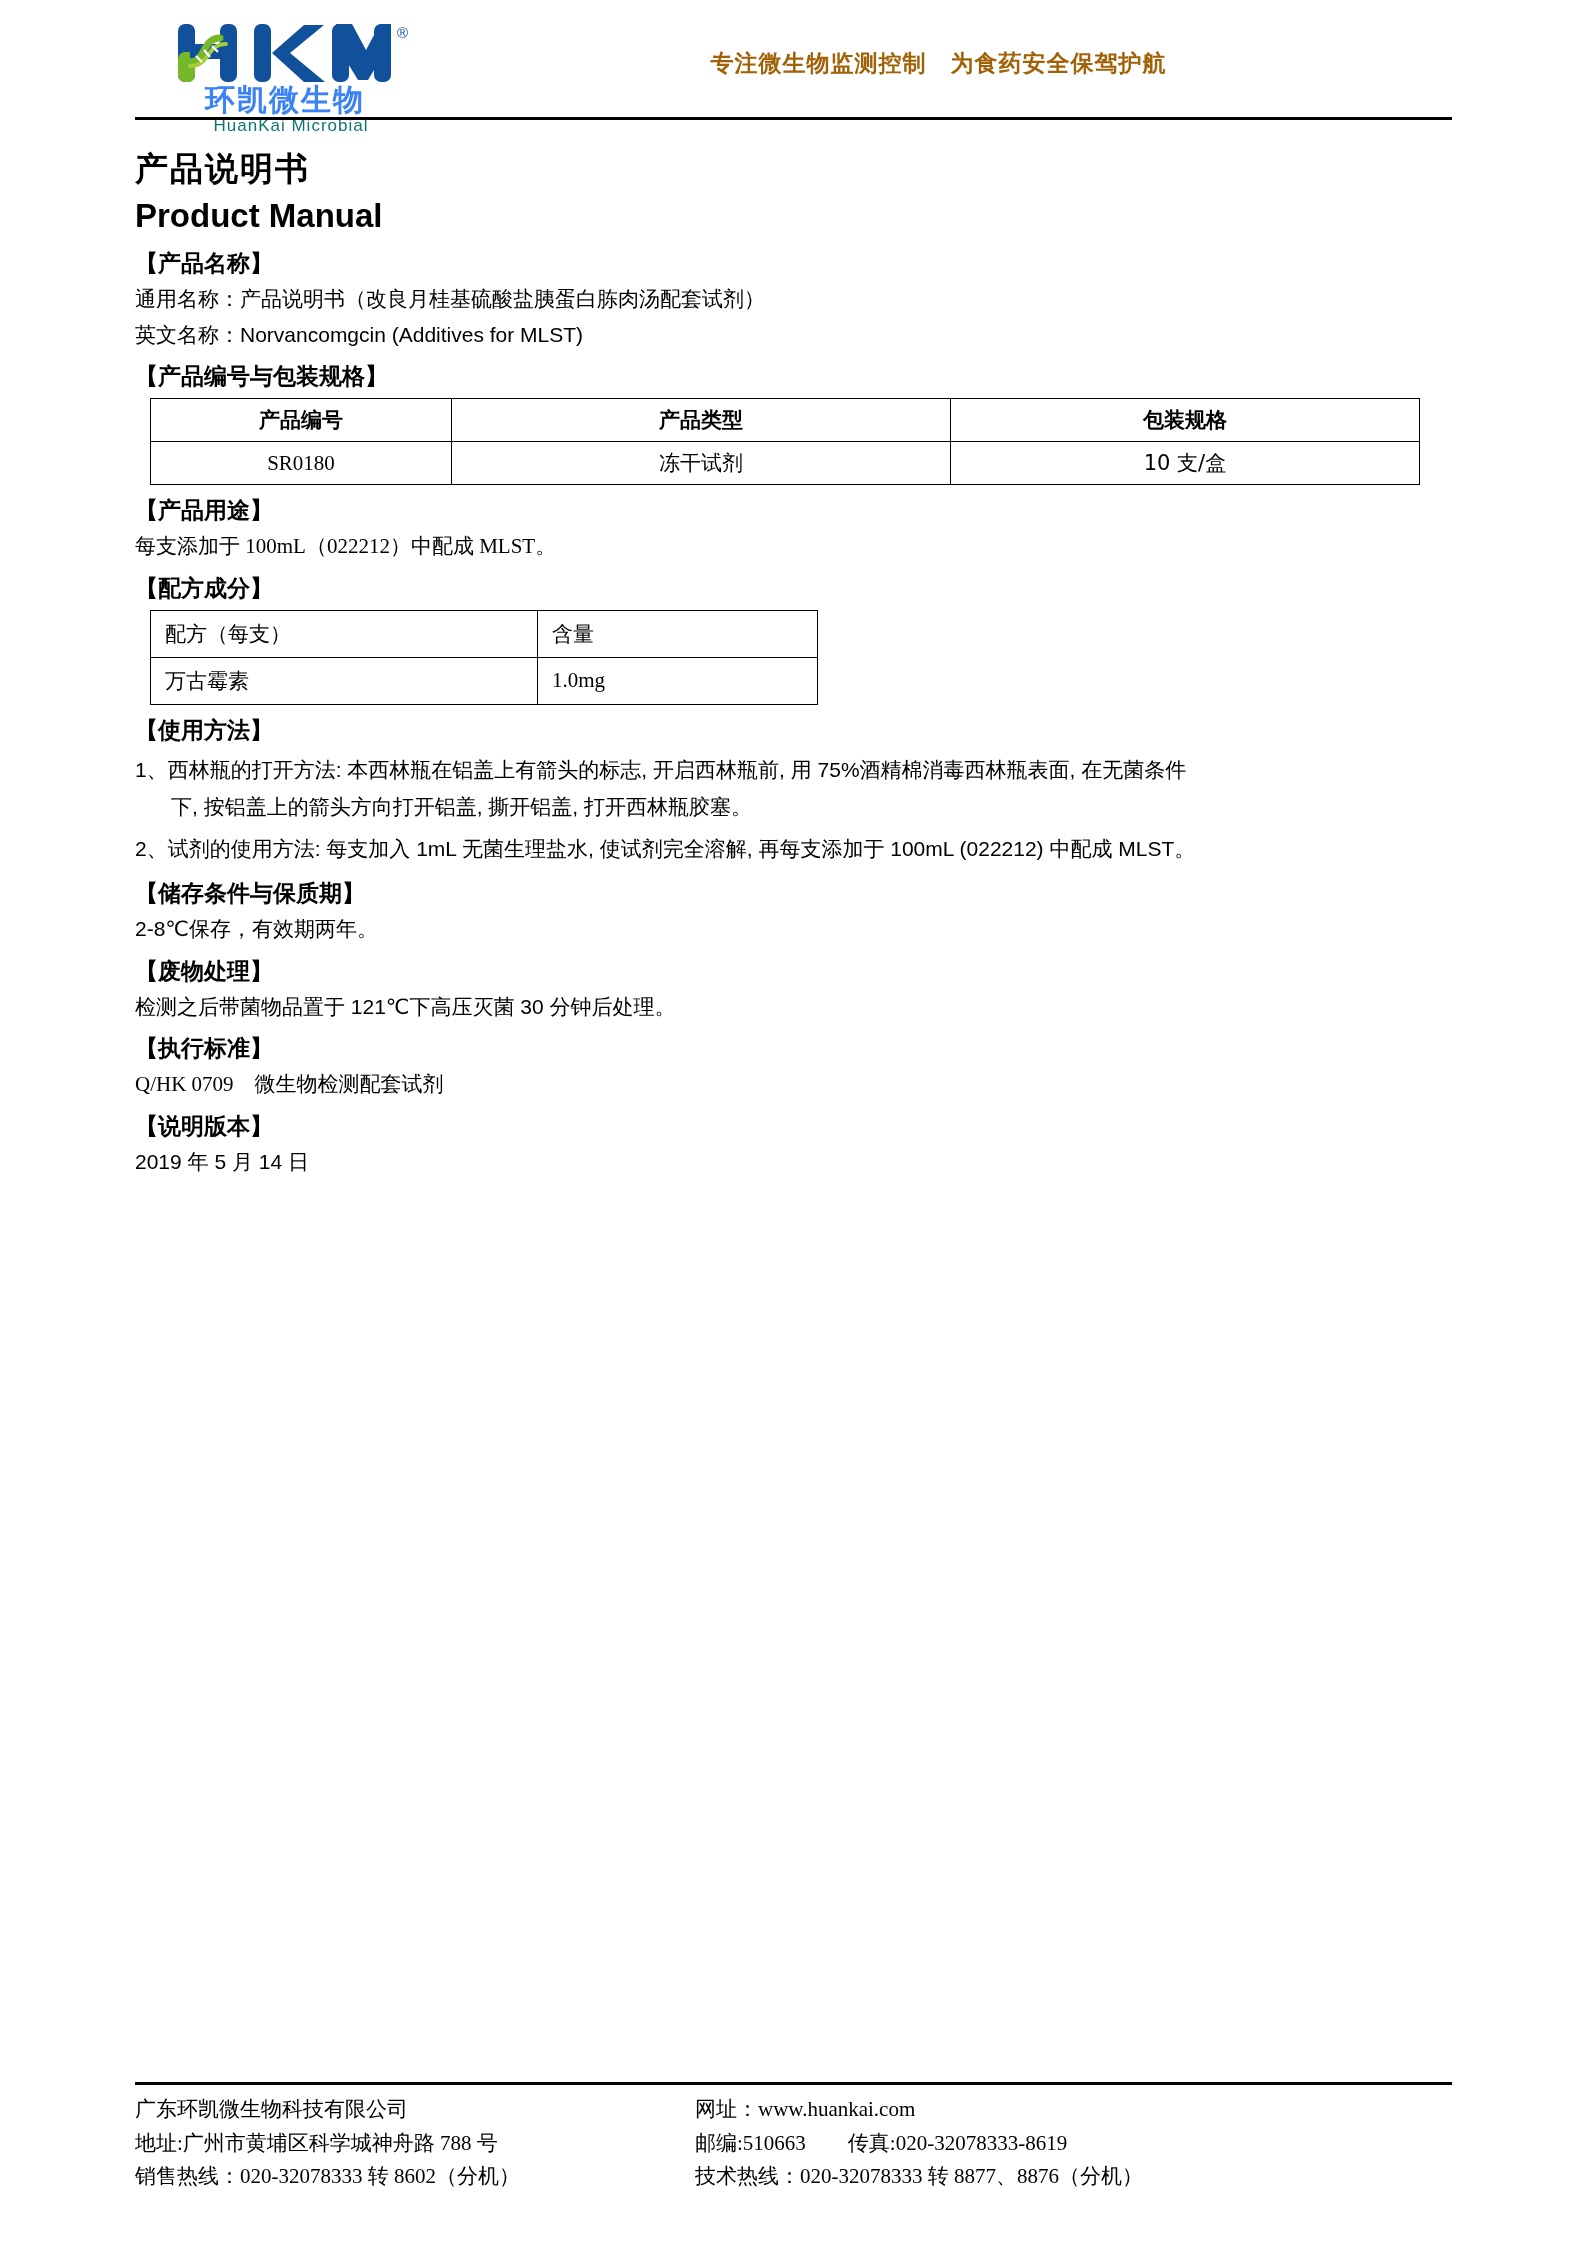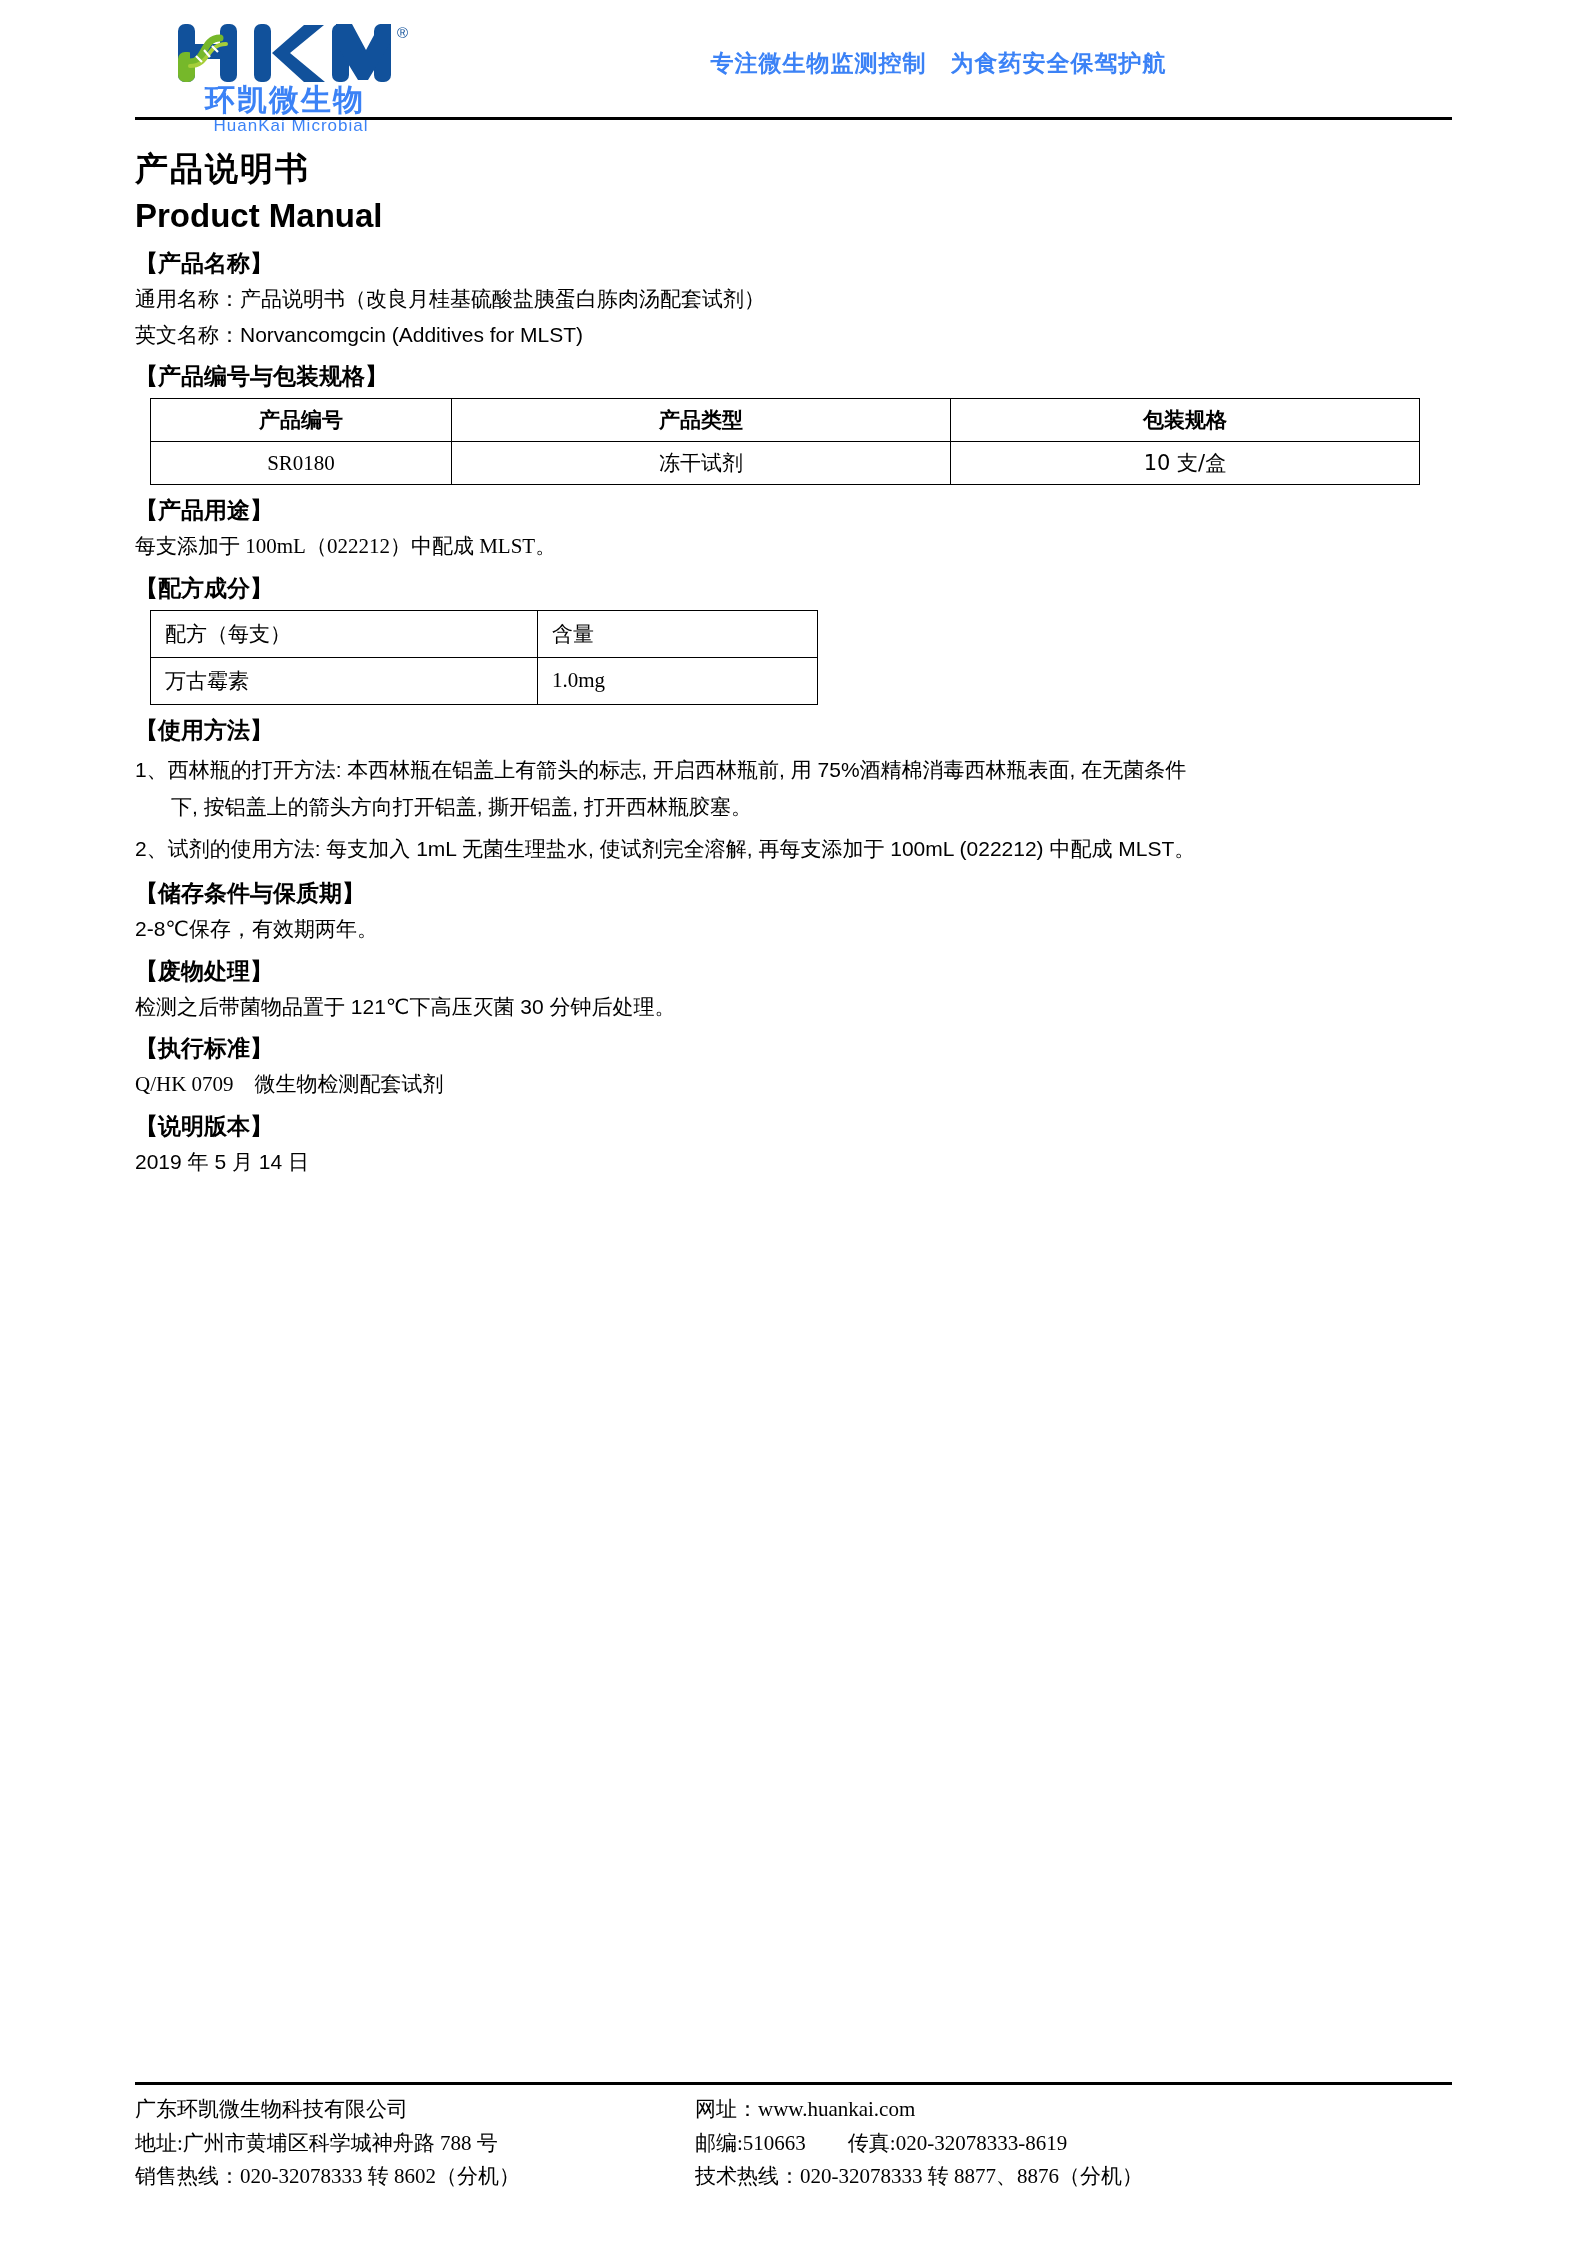--- a/index.html
+++ b/index.html
@@ -56,36 +56,36 @@
     font-weight: bold;
     letter-spacing: 2px;
     color: #3b82f6;
     line-height: 1.05;
     margin-top: -4px;
   }
   .logo-en {
     font-family: "Liberation Sans", sans-serif;
     font-size: 17px;
     letter-spacing: 1px;
-    color: #3b82f6;
+    color: #0f766e;
     line-height: 1.1;
     margin-top: 1px;
     margin-left: 12px;
   }
   .tagline-wrap {
     flex: 1;
     padding-top: 48px;
     text-align: center;
   }
   .tagline {
     font-family: "DejaVu Sans", "Liberation Sans", sans-serif;
     font-size: 23px;
     font-weight: bold;
     letter-spacing: 1px;
-    color: #3b82f6;
+    color: #a16207;
     padding-right: 10px;
   }
   .header-rule {
     position: absolute;
     left: 135px;
     right: 135px;
     top: 117px;
     border-bottom: 3px solid #000;
   }
 

